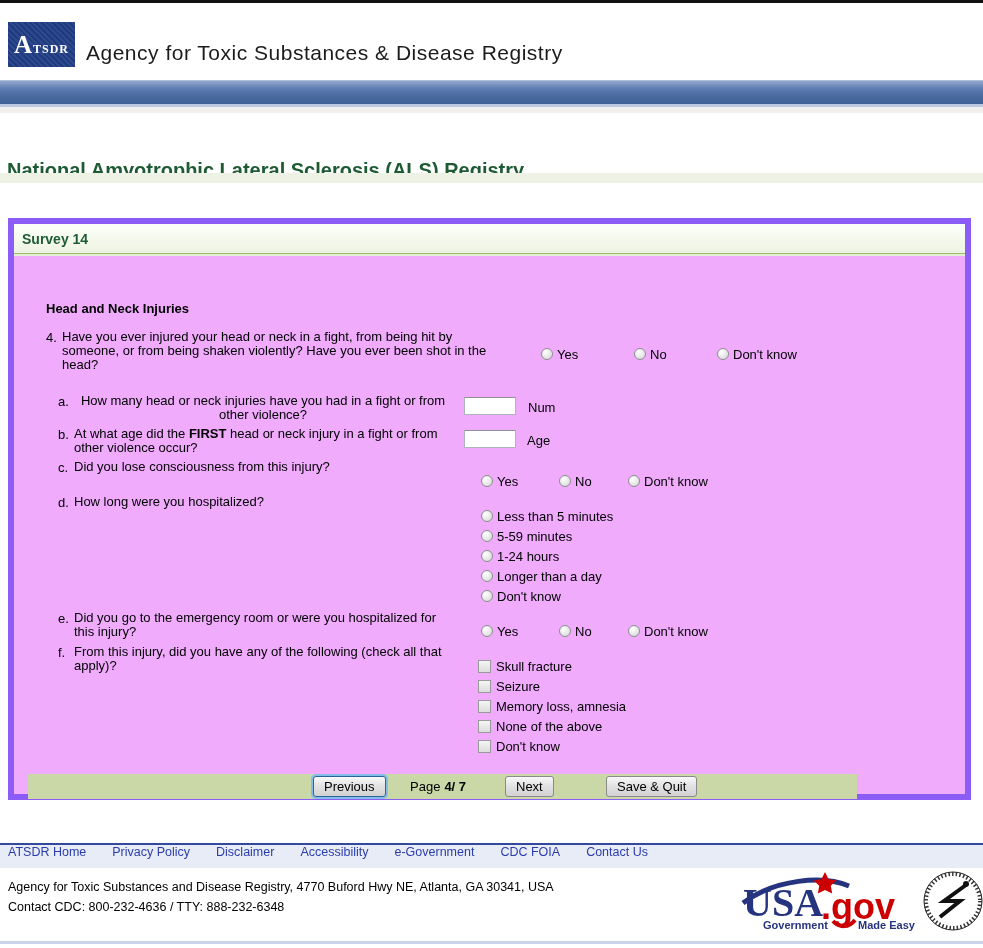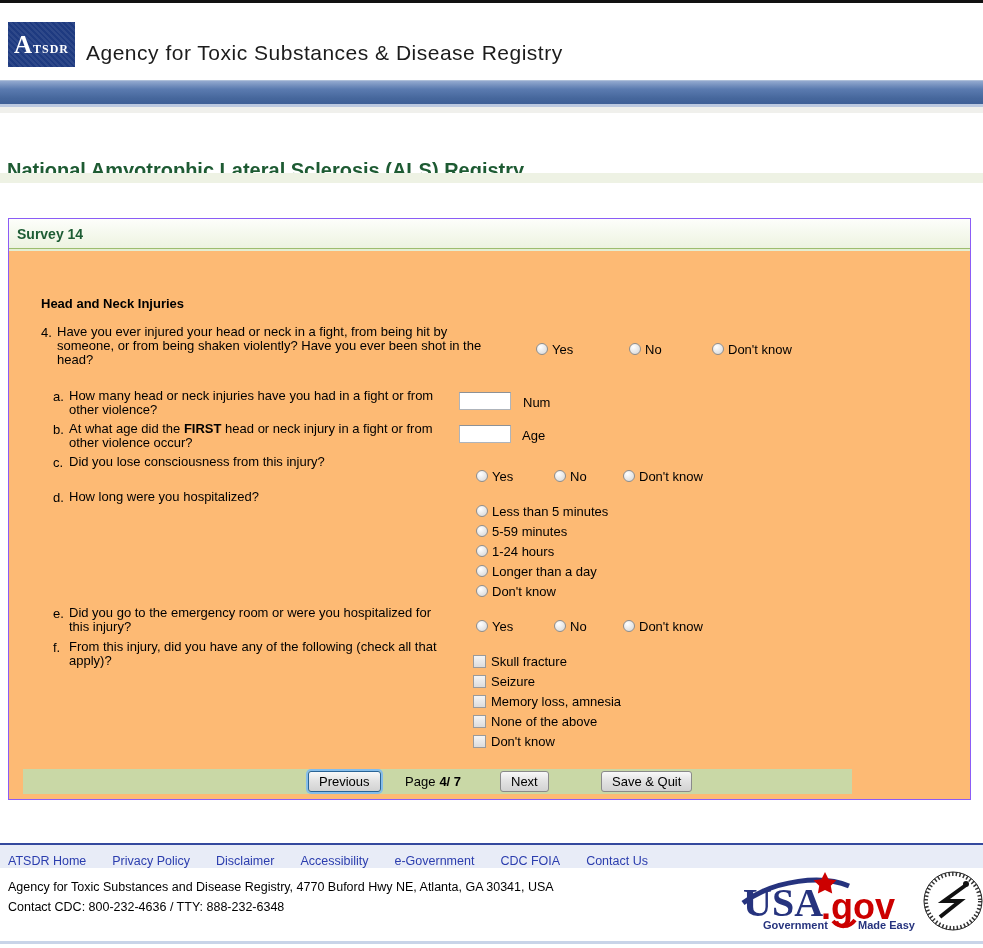--- a/index.html
+++ b/index.html
@@ -19,21 +19,21 @@
     background:linear-gradient(#93a9cf, #5b7bb0 35%, #46679c 75%, #3f6097);
     border-top:1px solid #aebfd9; }
   .pale-line { position:absolute; left:0; top:104px; width:983px; height:3px; background:#bcc9e0; }
   .grey-strip { position:absolute; left:0; top:107px; width:983px; height:6px; background:#f0f0ec; }
 
   .page-title { position:absolute; left:7px; top:138px; font-size:20px; font-weight:bold; color:#1e5b33;margin-top:21px; }
   .green-strip { position:absolute; left:0; top:173px; width:983px; height:10px; background:#eef2e4; }
 
   
   .panel { position:absolute; left:8px; top:218px; width:963px; height:582px;
-    border:1px solid #8b5cf6; background:#fdba74; }
+    border:6px solid #8b5cf6; background:#f0abfc; }
   .panel-header { position:absolute; left:0; top:0; width:100%; height:30px;
     background:linear-gradient(#fdfefb, #edf3e0); border-bottom:1px solid #9dbd6e;
     box-shadow:0 2px 0 #e4eed2; display:flex; align-items:center; }
   .panel-header span { margin-left:8px; font-size:14px; font-weight:bold; color:#1d5c34; }
 
   .q-num { position:absolute; font-size:13px; color:#000; }
   .q-text { position:absolute; font-size:13px; line-height:14px; color:#000; }
   .sec-heading { position:absolute; font-size:13px; font-weight:bold; color:#000; }
 
   .rb { appearance:none; -webkit-appearance:none; width:12px; height:12px; border-radius:50%;
@@ -58,21 +58,21 @@
     border-radius:3px; padding:0 10px; cursor:pointer; }
   .btn-prev { left:285px; border:1px solid #2a6496; box-shadow:0 0 0 2px #85bdea; }
   .btn-next { left:477px; }
   .btn-save { left:578px; }
   .page-ind { position:absolute; left:382px; top:5px; font-size:13px; }
   .page-ind b { margin-left:4px; }
 
   
   .foot-line { position:absolute; left:0; top:843px; width:983px; height:2px; background:#34499e; }
   .foot-band { position:absolute; left:0; top:845px; width:983px; height:23px; background:#e8ecf7;
-    display:flex; align-items:flex-end; }
+    display:flex; align-items:flex-start; }
   .foot-links { display:flex; gap:26px; margin-left:8px; }
   .foot-links a { font-size:12.5px; color:#2b3dae; text-decoration:none; cursor:pointer; }
   .addr { position:absolute; left:8px; font-size:12.5px; color:#000; }
   .usagov { position:absolute; left:737px; top:871px; cursor:pointer; }
   .hhs { position:absolute; left:922px; top:869px; cursor:pointer; }
   .bottom-strip { position:absolute; left:0; top:941px; width:983px; height:3px; background:#c9d4e8; }
 </style>
 </head>
 <body>
 
@@ -110,21 +110,21 @@
         <input type="radio" name="q4" class="rb" style="">
         <span>No</span>
       </label>
       <label class="radio-item">
         <input type="radio" name="q4" class="rb" style="">
         <span>Don't know</span>
       </label>
     </div>
 
     <div class="q-num" style="left:44px; top:170px;">a.</div>
-    <div class="q-text" style="left:60px; top:170px; width:378px;">How many head or neck injuries have you had in a fight or from other violence?</div>
+    <div class="q-text" style="left:60px; top:170px; width:378px;text-align:center;">How many head or neck injuries have you had in a fight or from other violence?</div>
     <input class="txt-input" style="left: 450px; top: 173px;" value="">
     <div class="unit" style="left:514px; top:176px;">Num</div>
 
     <div class="q-num" style="left:44px; top:203px;">b.</div>
     <div class="q-text" style="left:60px; top:203px; width:392px;"><span>At what age did the </span><b>FIRST</b><span> head or neck injury in a fight or from other violence occur?</span></div>
     <input class="txt-input" style="left: 450px; top: 206px;" value="">
     <div class="unit" style="left:513px; top:209px;">Age</div>
 
     <div class="q-num" style="left:44px; top:236px;">c.</div>
     <div class="q-text" style="left:60px; top:236px; width:420px;">Did you lose consciousness from this injury?</div>

